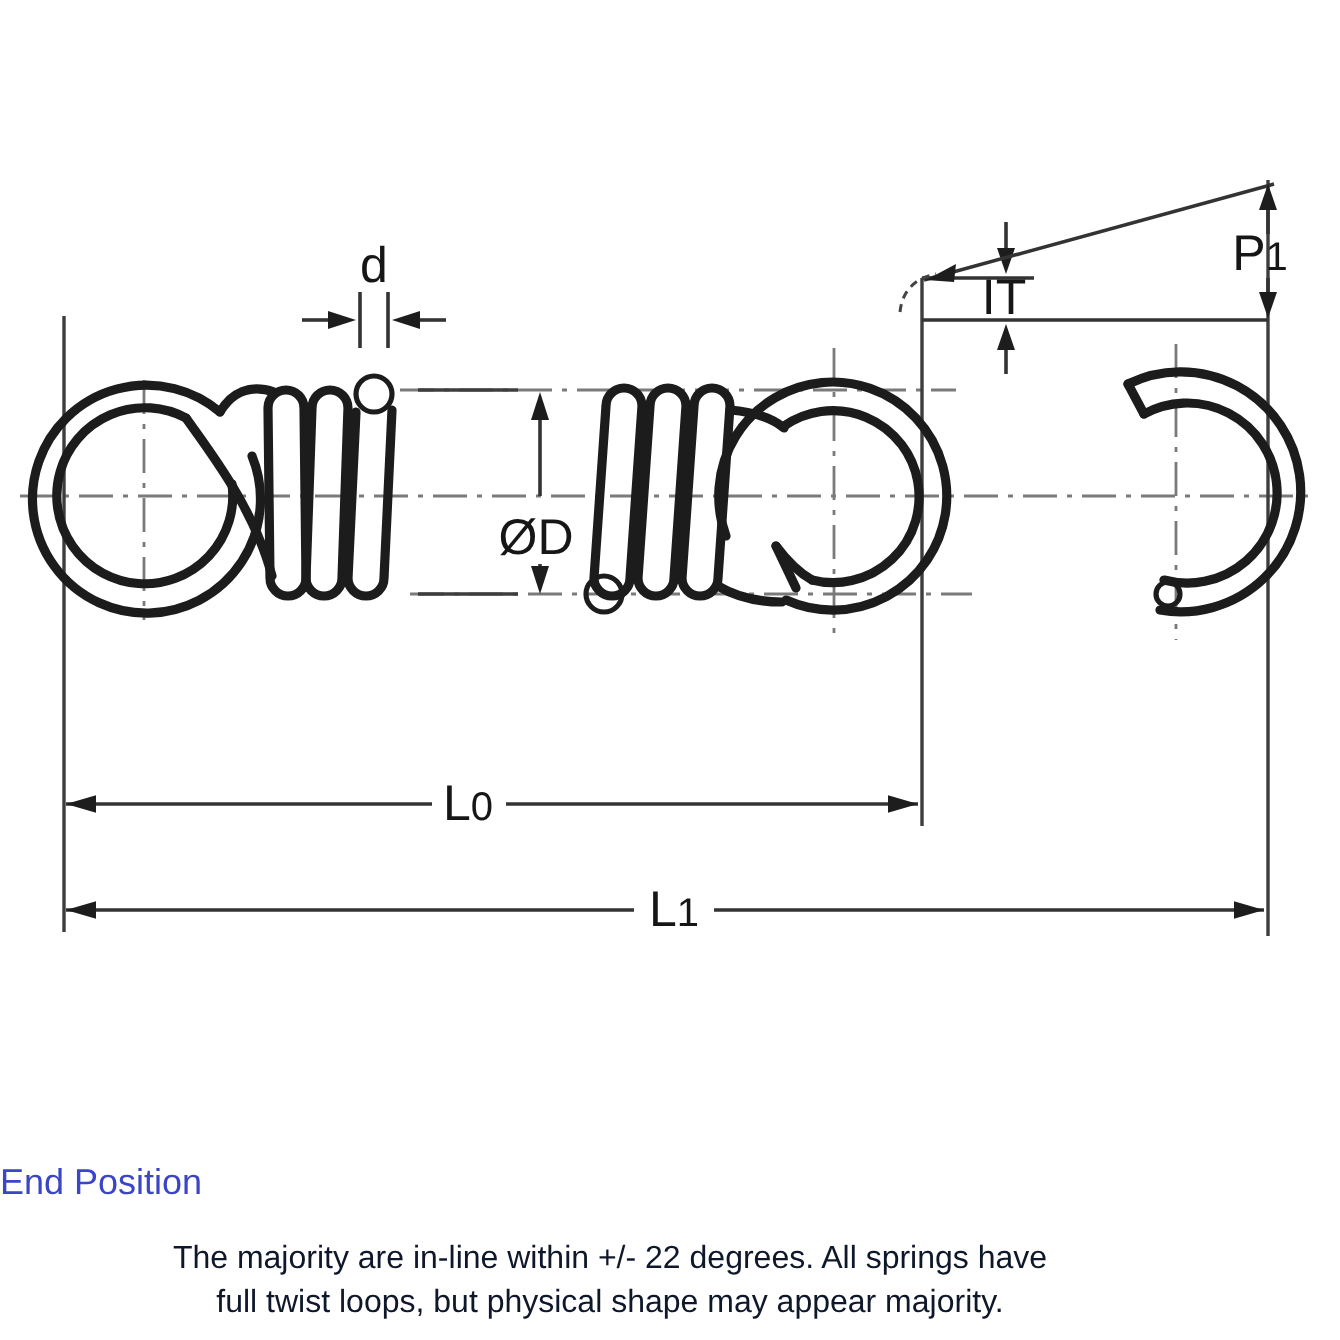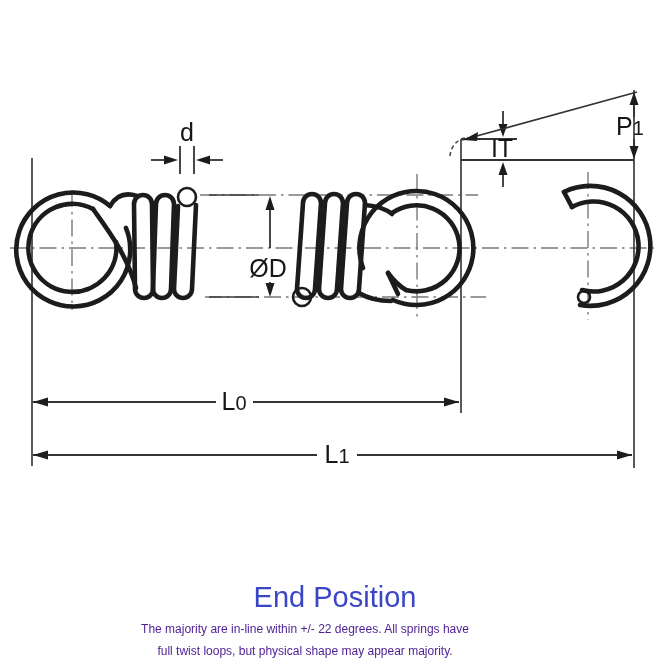--- a/index.html
+++ b/index.html
@@ -9,24 +9,24 @@
   svg{position:absolute;left:0;top:0;}
   .wire{fill:none;stroke:#1c1c1c;stroke-width:4.6;stroke-linecap:round;stroke-linejoin:round;}
   .wire-thin{fill:none;stroke:#1c1c1c;stroke-width:2.6;}
   .centerline{fill:none;stroke:#7a7a7a;stroke-width:1.4;stroke-dasharray:17 5 2.5 5;}
   .extline{fill:none;stroke:#3d3d3d;stroke-width:1.7;}
   .dimline{fill:none;stroke:#333333;stroke-width:1.8;}
   .dashed{fill:none;stroke:#444444;stroke-width:1.5;stroke-dasharray:4 3;}
   .arrow{fill:#1d1d1d;stroke:none;}
   .dim-label{font-family:"Liberation Sans",sans-serif;font-size:25px;fill:#161616;}
   .dim-sub{font-size:20px;}
-  .heading{position:absolute;left:0;width:670px;top:581px;text-align:center;
-           font-size:29px;color:#3b46c6;}
+  .heading{position:absolute;left:0;width:670px;top:581px;
+           font-size:18px;color:#3b46c6;}
   .caption{position:absolute;left:0;width:610px;top:619px;text-align:center;
-           font-size:12px;line-height:21.5px;color:#4c1d95;}
+           font-size:16px;line-height:21.5px;color:#0f172a;}
 </style>
 </head>
 <body>
 
 <div class="stage">
   <svg width="670" height="670" viewBox="0 0 670 670">
     <defs>
       <pattern id="hatch" width="5" height="5" patternUnits="userSpaceOnUse" patternTransform="rotate(45)">
         <rect width="5" height="5" fill="#ffffff"></rect>
         <line x1="0" y1="0" x2="0" y2="5" stroke="#1c1c1c" stroke-width="1.6"></line>

